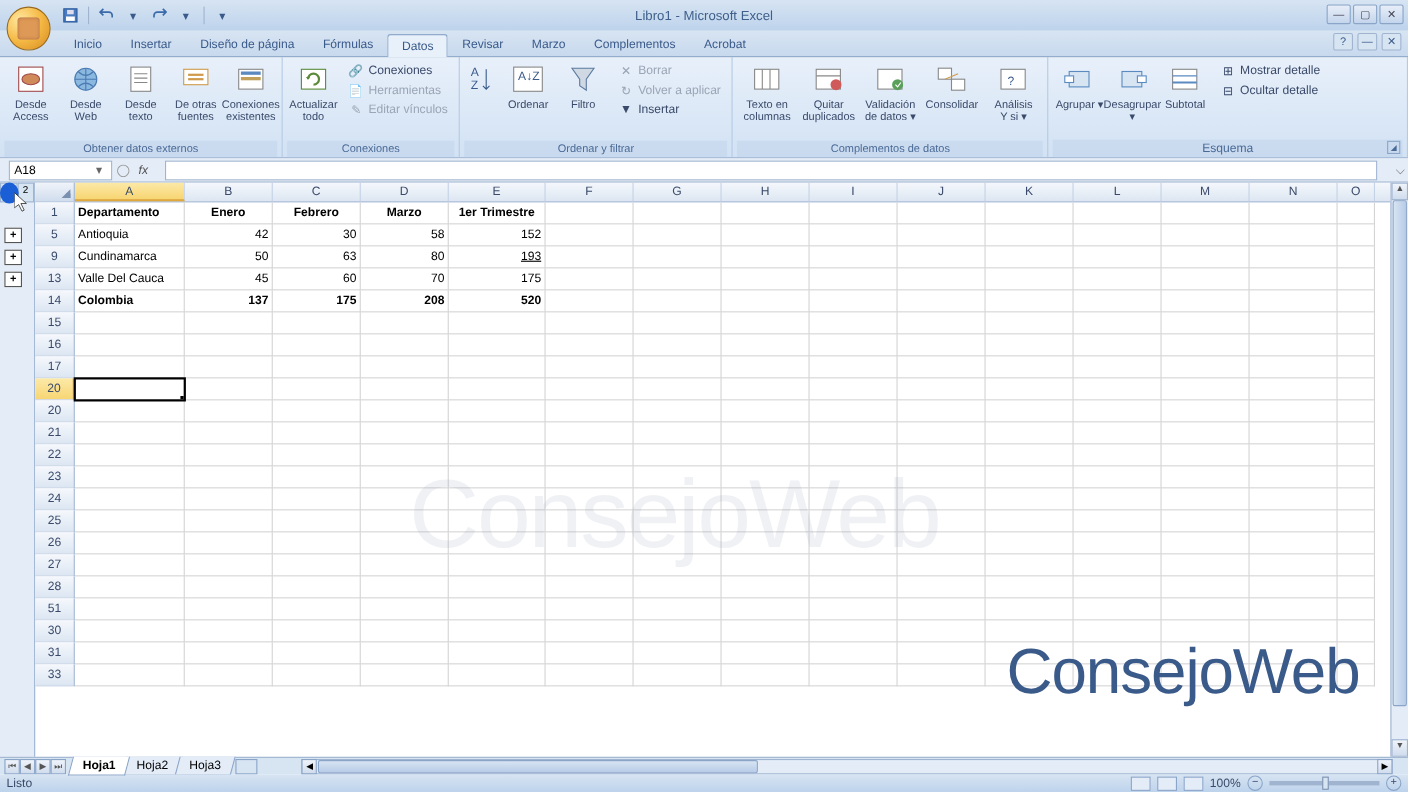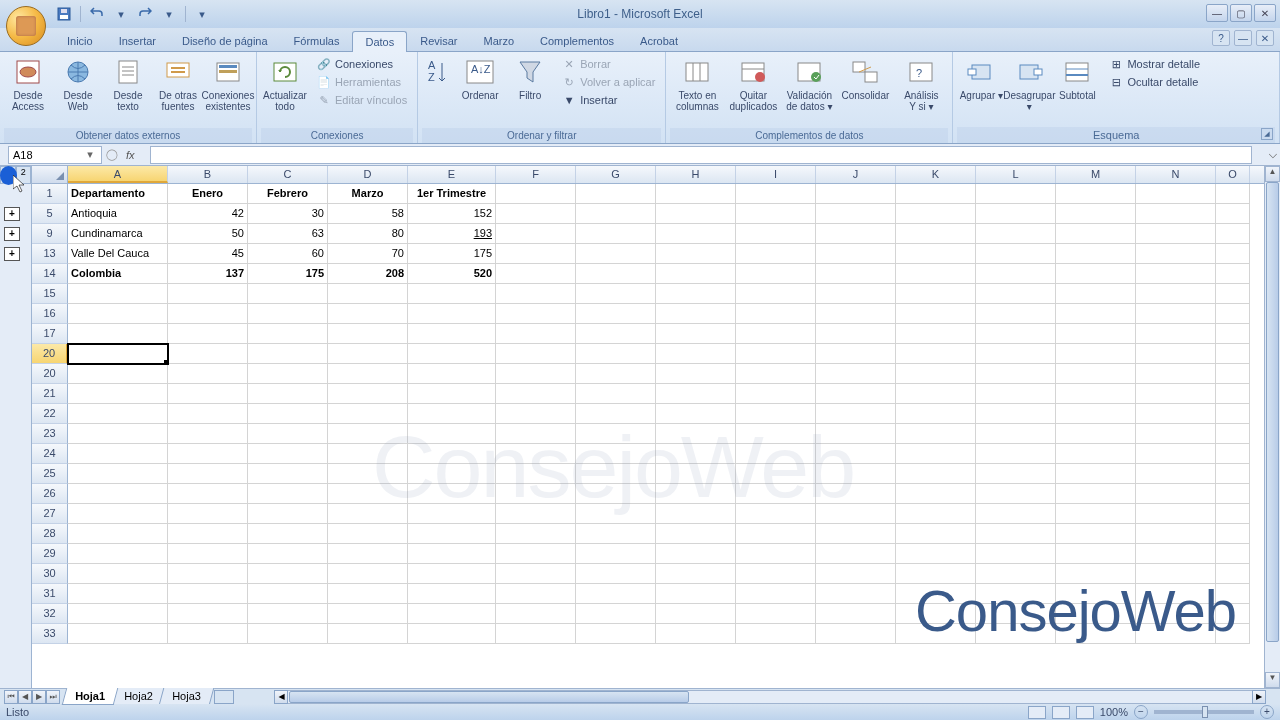--- a/index.html
+++ b/index.html
@@ -767,21 +767,21 @@
           <div class="cell" style="width: 80px;"></div>
           <div class="cell" style="width: 80px;"></div>
           <div class="cell" style="width: 80px;"></div>
           <div class="cell" style="width: 80px;"></div>
           <div class="cell" style="width: 80px;"></div>
           <div class="cell" style="width: 80px;"></div>
           <div class="cell" style="width: 80px;"></div>
           <div class="cell" style="width: 34px;"></div>
         </div>
         <div class="row">
-          <div class="row-h">29</div>
+          <div class="row-h">51</div>
           <div class="cell" style="width: 100px;"></div>
           <div class="cell" style="width: 80px;"></div>
           <div class="cell" style="width: 80px;"></div>
           <div class="cell" style="width: 80px;"></div>
           <div class="cell" style="width: 88px;"></div>
           <div class="cell" style="width: 80px;"></div>
           <div class="cell" style="width: 80px;"></div>
           <div class="cell" style="width: 80px;"></div>
           <div class="cell" style="width: 80px;"></div>
           <div class="cell" style="width: 80px;"></div>
@@ -804,38 +804,20 @@
           <div class="cell" style="width: 80px;"></div>
           <div class="cell" style="width: 80px;"></div>
           <div class="cell" style="width: 80px;"></div>
           <div class="cell" style="width: 80px;"></div>
           <div class="cell" style="width: 80px;"></div>
           <div class="cell" style="width: 80px;"></div>
           <div class="cell" style="width: 34px;"></div>
         </div>
         <div class="row">
           <div class="row-h">31</div>
-          <div class="cell" style="width: 100px;"></div>
-          <div class="cell" style="width: 80px;"></div>
-          <div class="cell" style="width: 80px;"></div>
-          <div class="cell" style="width: 80px;"></div>
-          <div class="cell" style="width: 88px;"></div>
-          <div class="cell" style="width: 80px;"></div>
-          <div class="cell" style="width: 80px;"></div>
-          <div class="cell" style="width: 80px;"></div>
-          <div class="cell" style="width: 80px;"></div>
-          <div class="cell" style="width: 80px;"></div>
-          <div class="cell" style="width: 80px;"></div>
-          <div class="cell" style="width: 80px;"></div>
-          <div class="cell" style="width: 80px;"></div>
-          <div class="cell" style="width: 80px;"></div>
-          <div class="cell" style="width: 34px;"></div>
-        </div>
-        <div class="row">
-          <div class="row-h">32</div>
           <div class="cell" style="width: 100px;"></div>
           <div class="cell" style="width: 80px;"></div>
           <div class="cell" style="width: 80px;"></div>
           <div class="cell" style="width: 80px;"></div>
           <div class="cell" style="width: 88px;"></div>
           <div class="cell" style="width: 80px;"></div>
           <div class="cell" style="width: 80px;"></div>
           <div class="cell" style="width: 80px;"></div>
           <div class="cell" style="width: 80px;"></div>
           <div class="cell" style="width: 80px;"></div>

